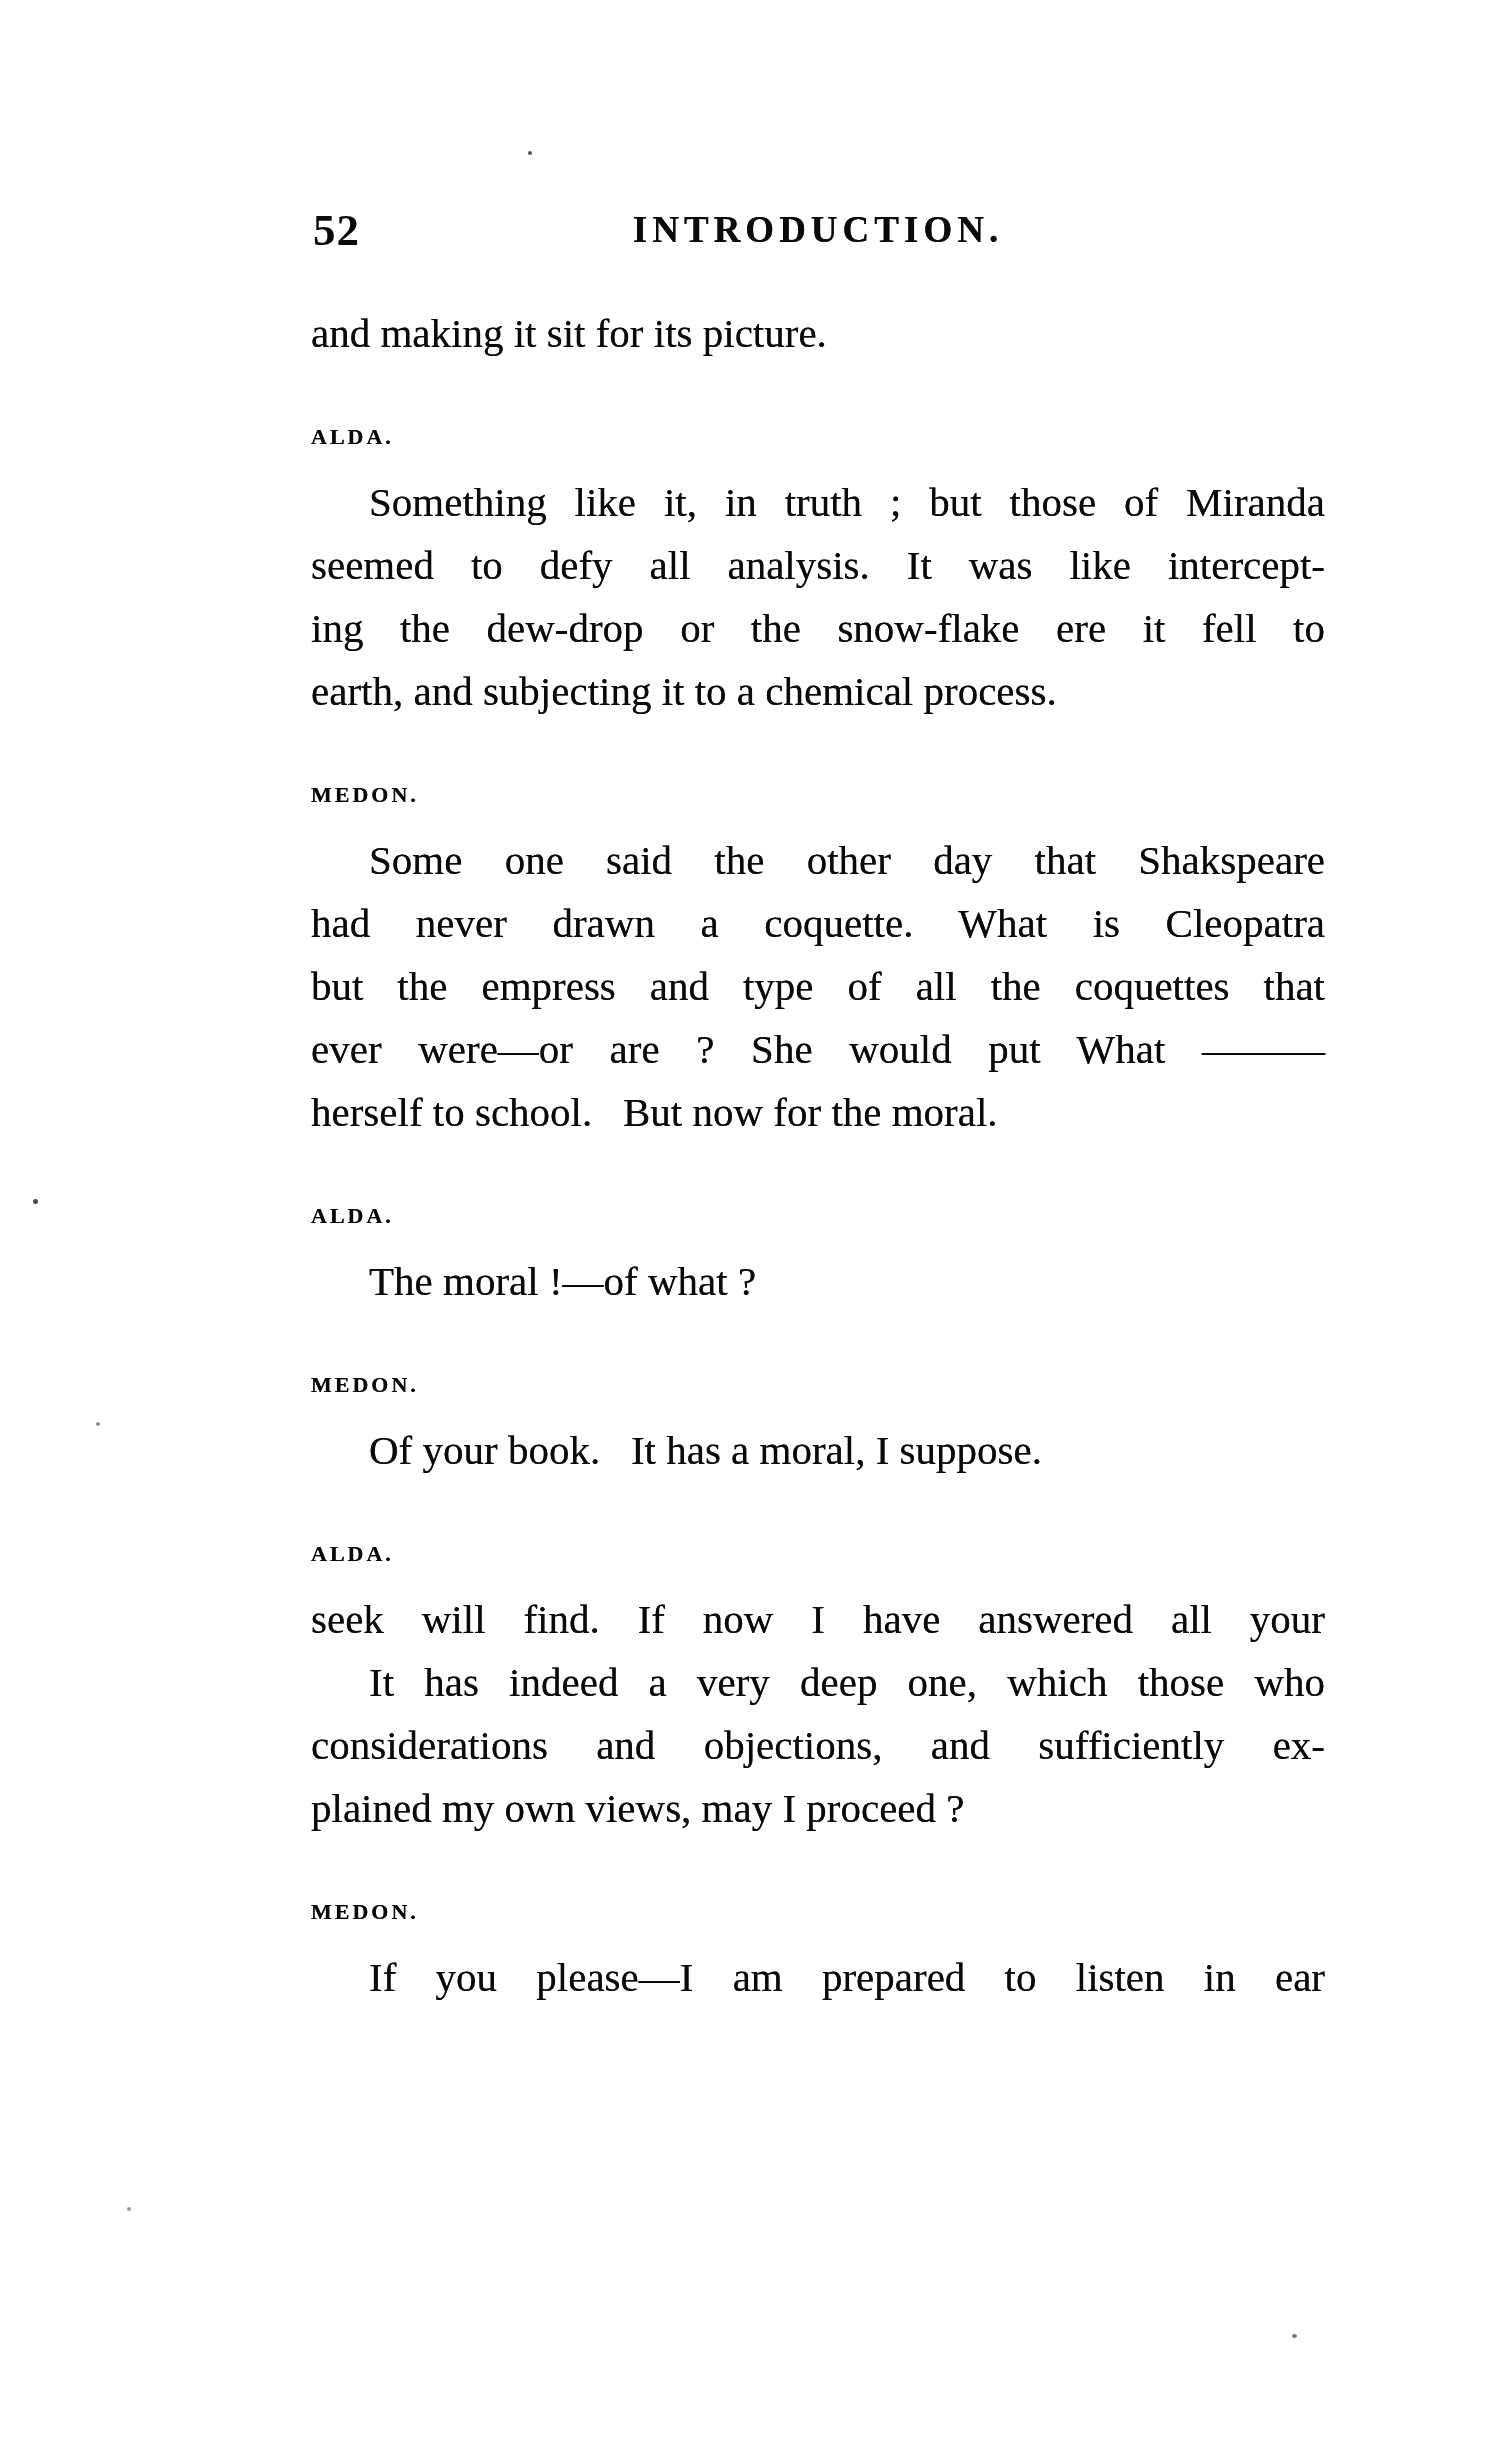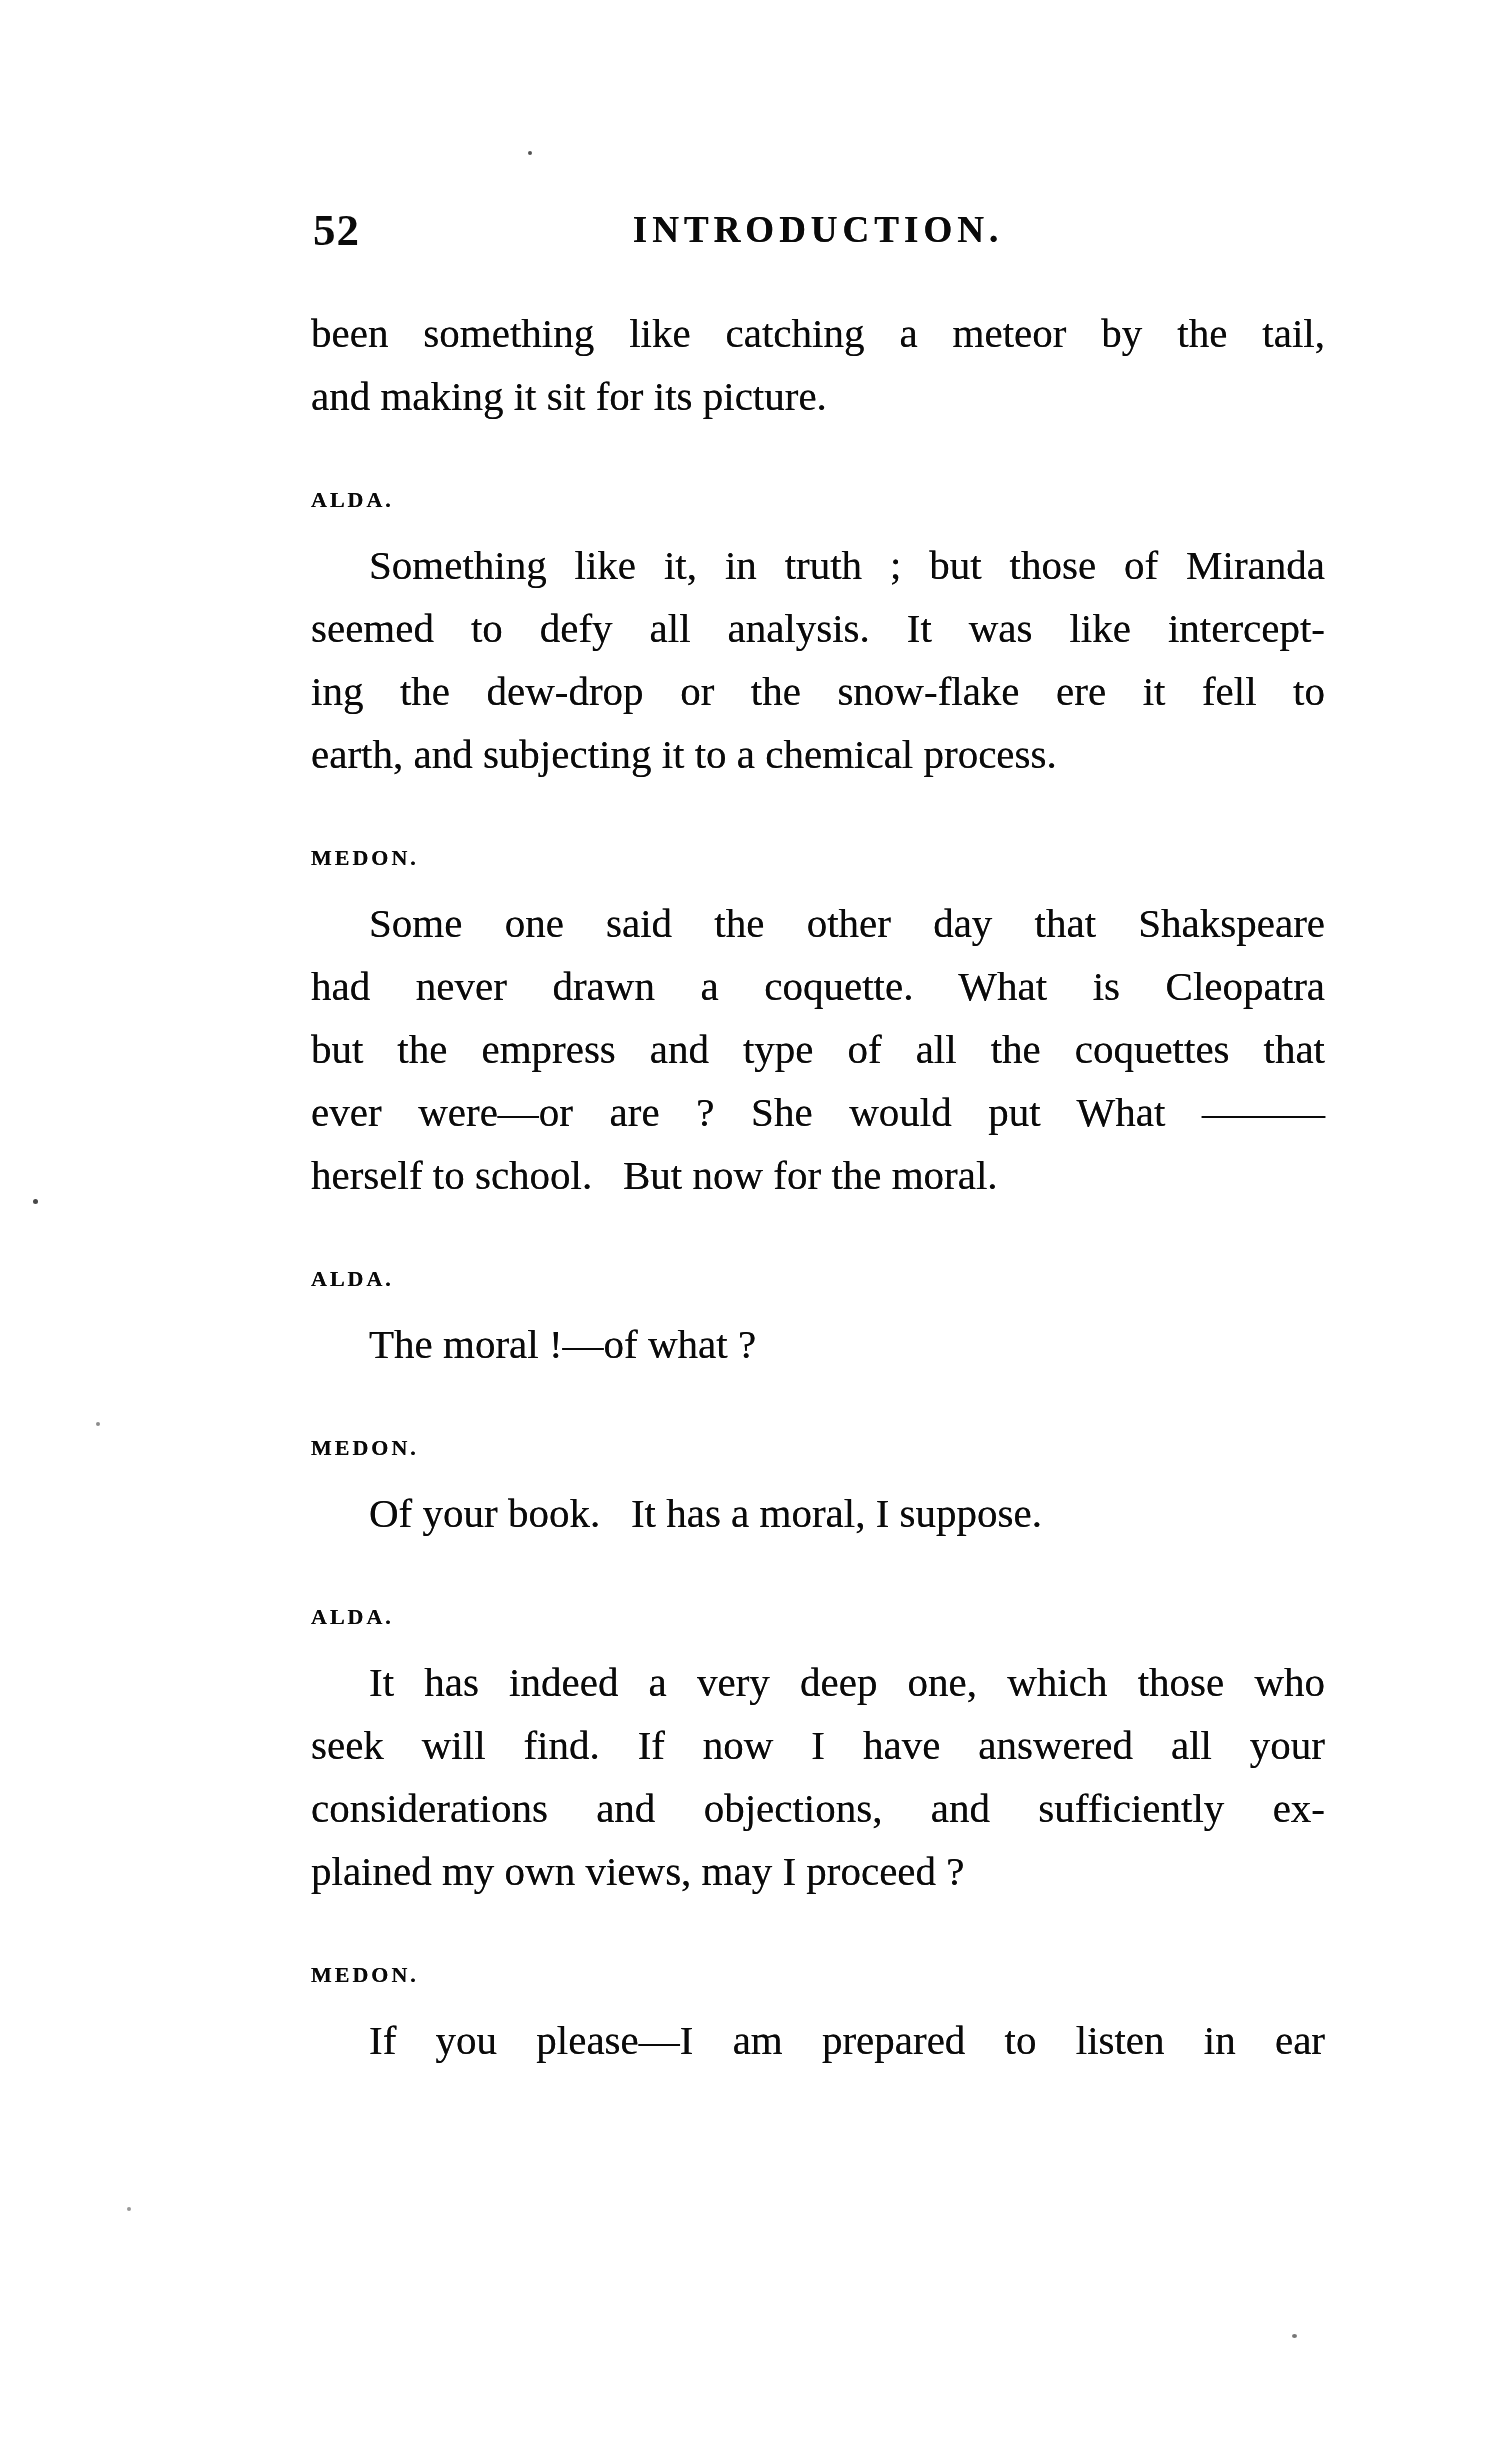--- a/index.html
+++ b/index.html
@@ -73,21 +73,20 @@
 
 <div class="page">
 
   <div class="content">
     <div class="header">
       <span class="page-number">52</span>
       <div class="running-title">INTRODUCTION.</div>
     </div>
     <div>
         <div class="paragraph opening">
-          <div class="jline">been something like catching a meteor by the tail,</div>
           <div class="jline lastline">and making it sit for its picture.</div>
         </div>
         <div class="speaker">ALDA.</div>
         <div class="paragraph">
           <div class="jline indent">Something like it, in truth ; but those of Miranda</div>
           <div class="jline">seemed to defy all analysis.  It was like intercept-</div>
           <div class="jline">ing the dew-drop or the snow-flake ere it fell to</div>
           <div class="jline lastline">earth, and subjecting it to a chemical process.</div>
         </div>
         <div class="speaker">MEDON.</div>
@@ -101,22 +100,22 @@
         <div class="speaker">ALDA.</div>
         <div class="paragraph">
           <div class="jline lastline indent">The moral !—of what ?</div>
         </div>
         <div class="speaker">MEDON.</div>
         <div class="paragraph">
           <div class="jline lastline indent">Of your book.   It has a moral, I suppose.</div>
         </div>
         <div class="speaker">ALDA.</div>
         <div class="paragraph">
+          <div class="jline">seek will find.   If now I have answered all your</div>
           <div class="jline indent">It has indeed a very deep one, which those who</div>
-          <div class="jline">seek will find.   If now I have answered all your</div>
           <div class="jline">considerations and objections, and sufficiently ex-</div>
           <div class="jline lastline">plained my own views, may I proceed ?</div>
         </div>
         <div class="speaker">MEDON.</div>
         <div class="paragraph">
           <div class="jline indent">If you please—I am prepared to listen in ear</div>
         </div>
       </div>
   </div>
 

